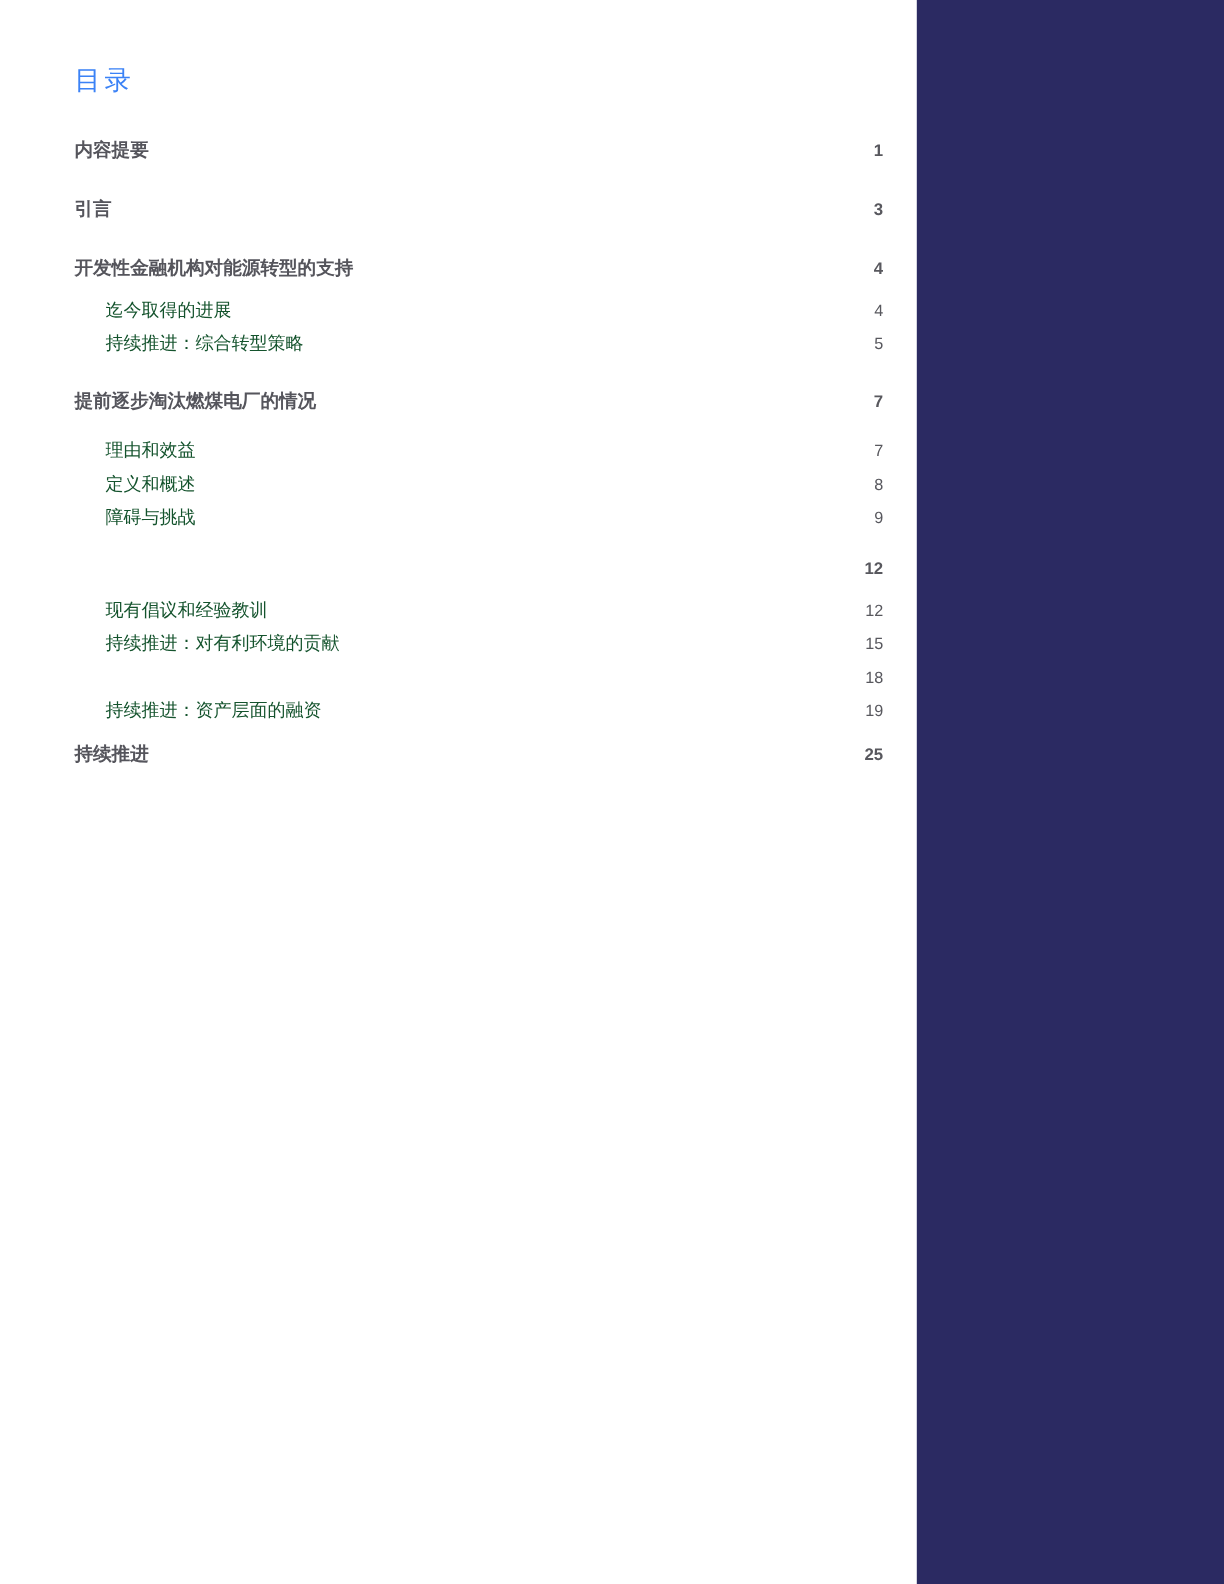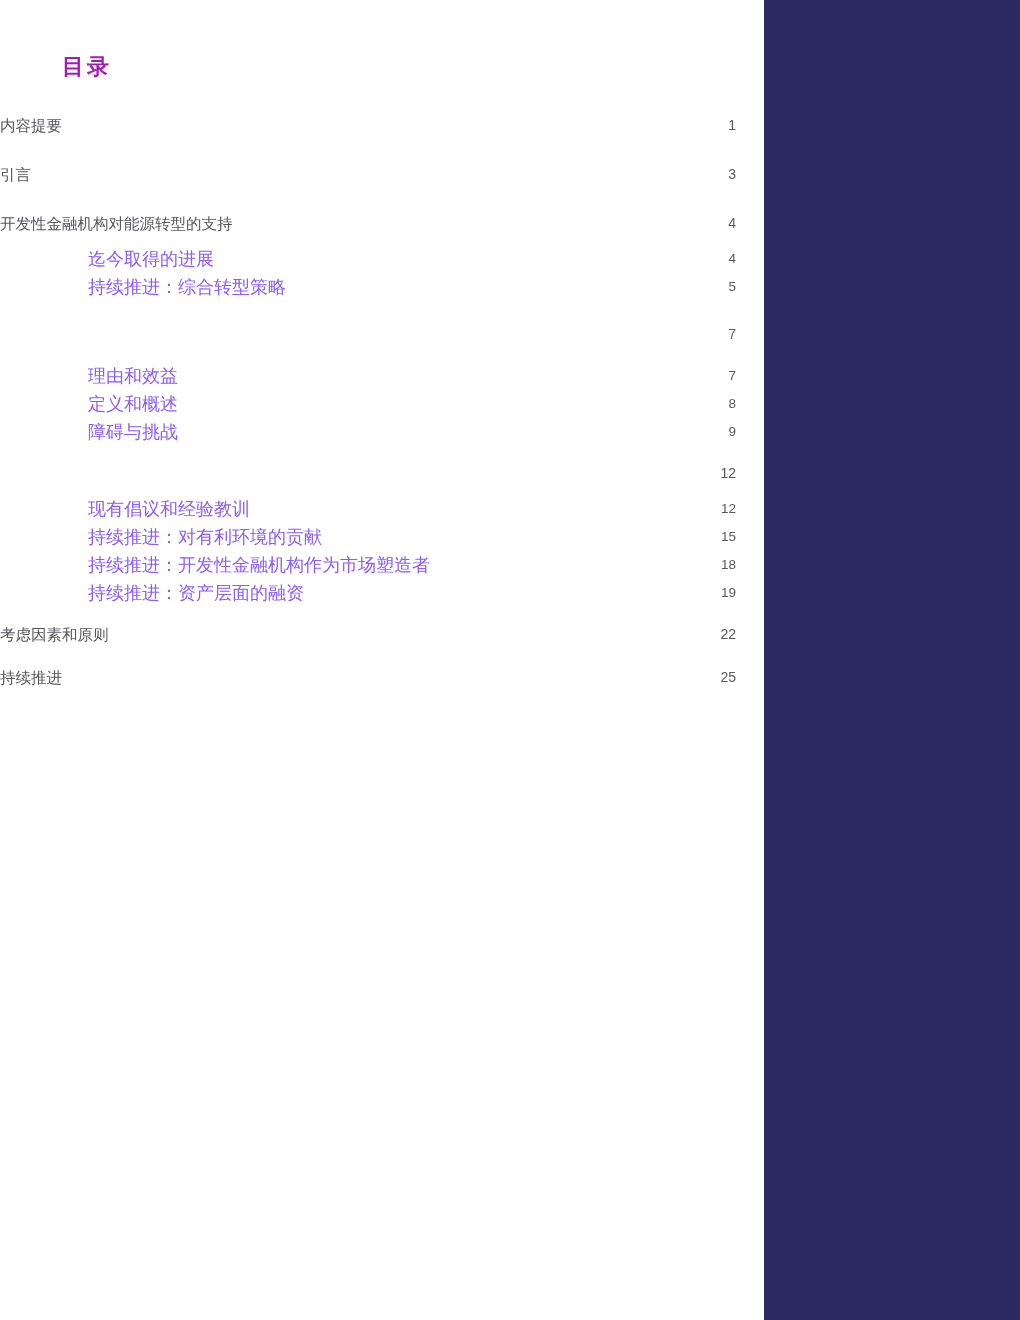--- a/index.html
+++ b/index.html
@@ -32,22 +32,22 @@
     left: 0;
     top: 0;
     width: 764px;
     height: 1320px;
   }
   .toc-title {
     position: absolute;
     left: 62px;
     top: 52px;
     font-size: 22px;
-    font-weight: bold;
-    color: #a21caf;
+    font-weight: normal;
+    color: #3b82f6;
     letter-spacing: 3px;
   }
   .toc-list {
     position: absolute;
     left: 0;
     top: 104px;
     width: 764px;
   }
   .toc-row {
     position: relative;
@@ -60,40 +60,42 @@
     white-space: nowrap;
   }
   .toc-row .page-num {
     position: absolute;
     right: 28px;
     color: #58585e;
     text-align: right;
   }
   
   .lvl1 {
+    padding-left: 62px;
     height: 43px;
     line-height: 43px;
+    font-weight: bold;
   }
   .lvl1 .label {
     font-size: 15.5px;
     color: #55555c;
   }
   .lvl1 .page-num {
     font-size: 14px;
     line-height: 43px;
   }
   
   .lvl2 {
     padding-left: 88px;
     height: 28px;
     line-height: 28px;
   }
   .lvl2 .label {
-    font-size: 18px;
-    color: #8b5cf6;
+    font-size: 15px;
+    color: #14532d;
   }
   .lvl2 .page-num {
     font-size: 13.5px;
     line-height: 28px;
   }
   .gap-sm { margin-top: 6px; }
   .gap-md { margin-top: 12px; }
 </style>
 </head>
 <body>
@@ -118,20 +120,21 @@
         </div>
         <div class="toc-row lvl2">
           <span class="label">迄今取得的进展</span>
           <span class="page-num">4</span>
         </div>
         <div class="toc-row lvl2">
           <span class="label">持续推进：综合转型策略</span>
           <span class="page-num">5</span>
         </div>
         <div class="toc-row lvl1 gap-md">
+          <span class="label">提前逐步淘汰燃煤电厂的情况</span>
           <span class="page-num">7</span>
         </div>
         <div class="toc-row lvl2 gap-sm">
           <span class="label">理由和效益</span>
           <span class="page-num">7</span>
         </div>
         <div class="toc-row lvl2">
           <span class="label">定义和概述</span>
           <span class="page-num">8</span>
         </div>
@@ -144,30 +147,25 @@
         </div>
         <div class="toc-row lvl2">
           <span class="label">现有倡议和经验教训</span>
           <span class="page-num">12</span>
         </div>
         <div class="toc-row lvl2">
           <span class="label">持续推进：对有利环境的贡献</span>
           <span class="page-num">15</span>
         </div>
         <div class="toc-row lvl2">
-          <span class="label">持续推进：开发性金融机构作为市场塑造者</span>
           <span class="page-num">18</span>
         </div>
         <div class="toc-row lvl2">
           <span class="label">持续推进：资产层面的融资</span>
           <span class="page-num">19</span>
-        </div>
-        <div class="toc-row lvl1 gap-sm">
-          <span class="label">考虑因素和原则</span>
-          <span class="page-num">22</span>
         </div>
         <div class="toc-row lvl1">
           <span class="label">持续推进</span>
           <span class="page-num">25</span>
         </div>
       </div>
   </div>
 
   <div class="side-band"></div>
 

